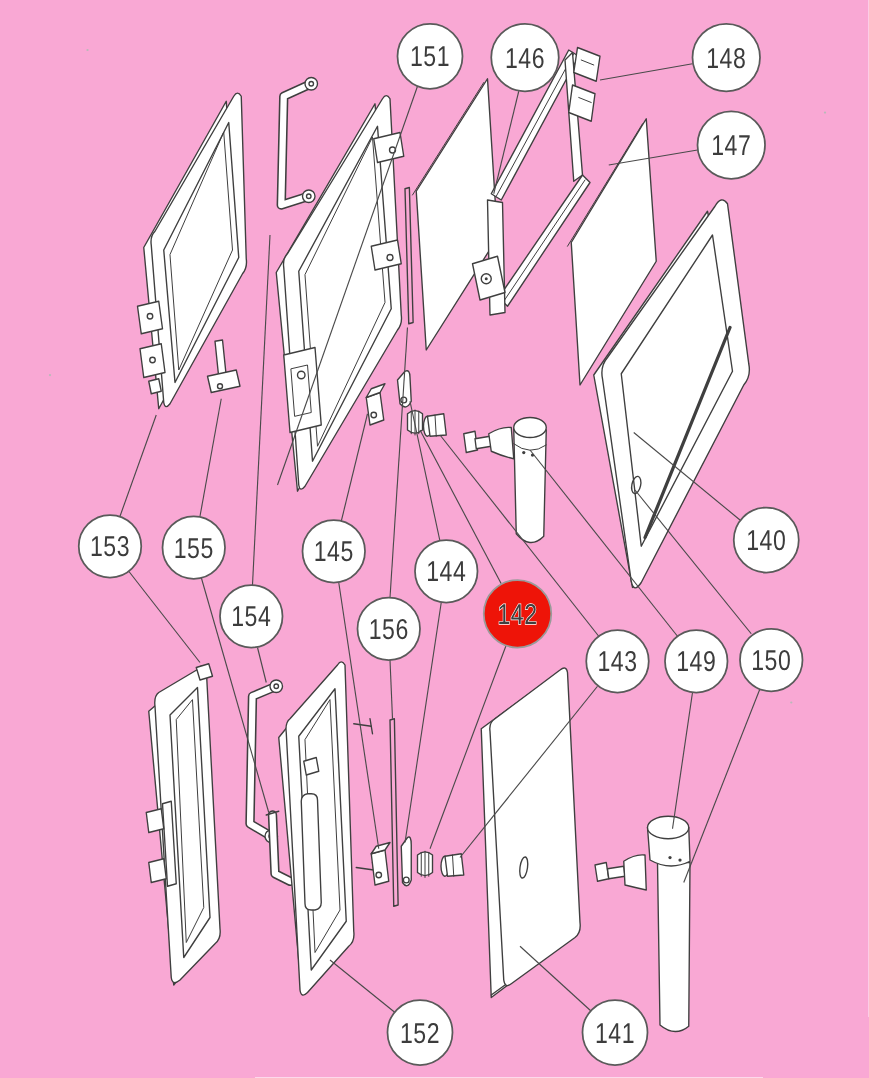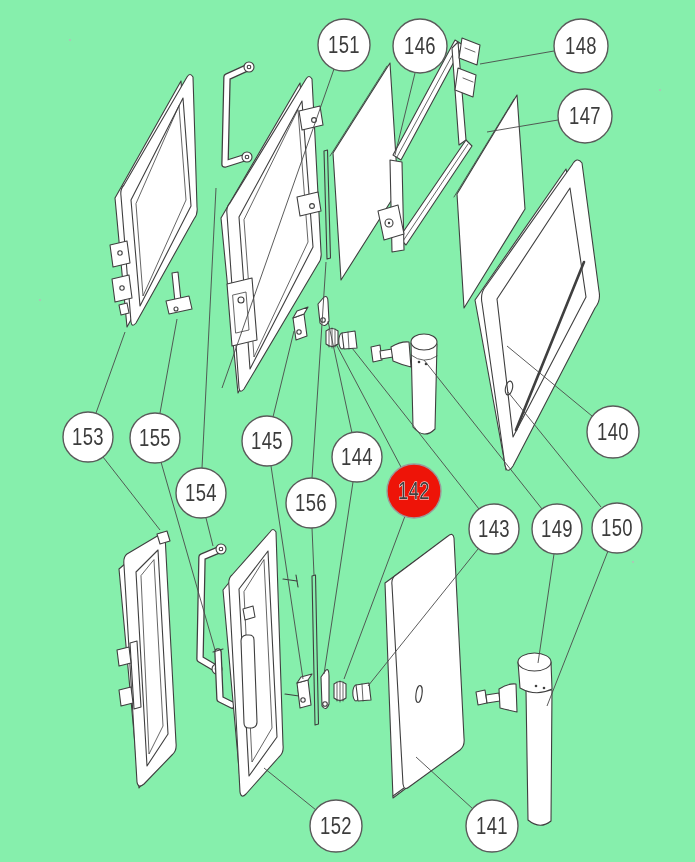--- a/index.html
+++ b/index.html
@@ -1,16 +1,16 @@
 <!DOCTYPE html>
 <html><head>
 <meta charset="utf-8">
 <style>
   html,body { margin:0; padding:0; background:#ffffff; }
-  .stage { width:695px; height:862px; position:relative; background:#86efac; overflow:hidden; }
+  .stage { width:695px; height:862px; position:relative; background:#f9a8d4; overflow:hidden; }
   svg { display:block; font-family:"Liberation Sans", sans-serif; }
   
   .part path, .part line, .part ellipse, .part circle, .part rect {
     fill:#ffffff; stroke:#3f3f3f; stroke-width:1.1;
     stroke-linejoin:round; stroke-linecap:round;
   }
   .part .ln   { fill:none; }
   .part .thin { fill:none; stroke-width:0.8; }
   .part .thick{ fill:none; stroke-width:2.6; }
   .part .dot  { fill:#3f3f3f; stroke:none; }

